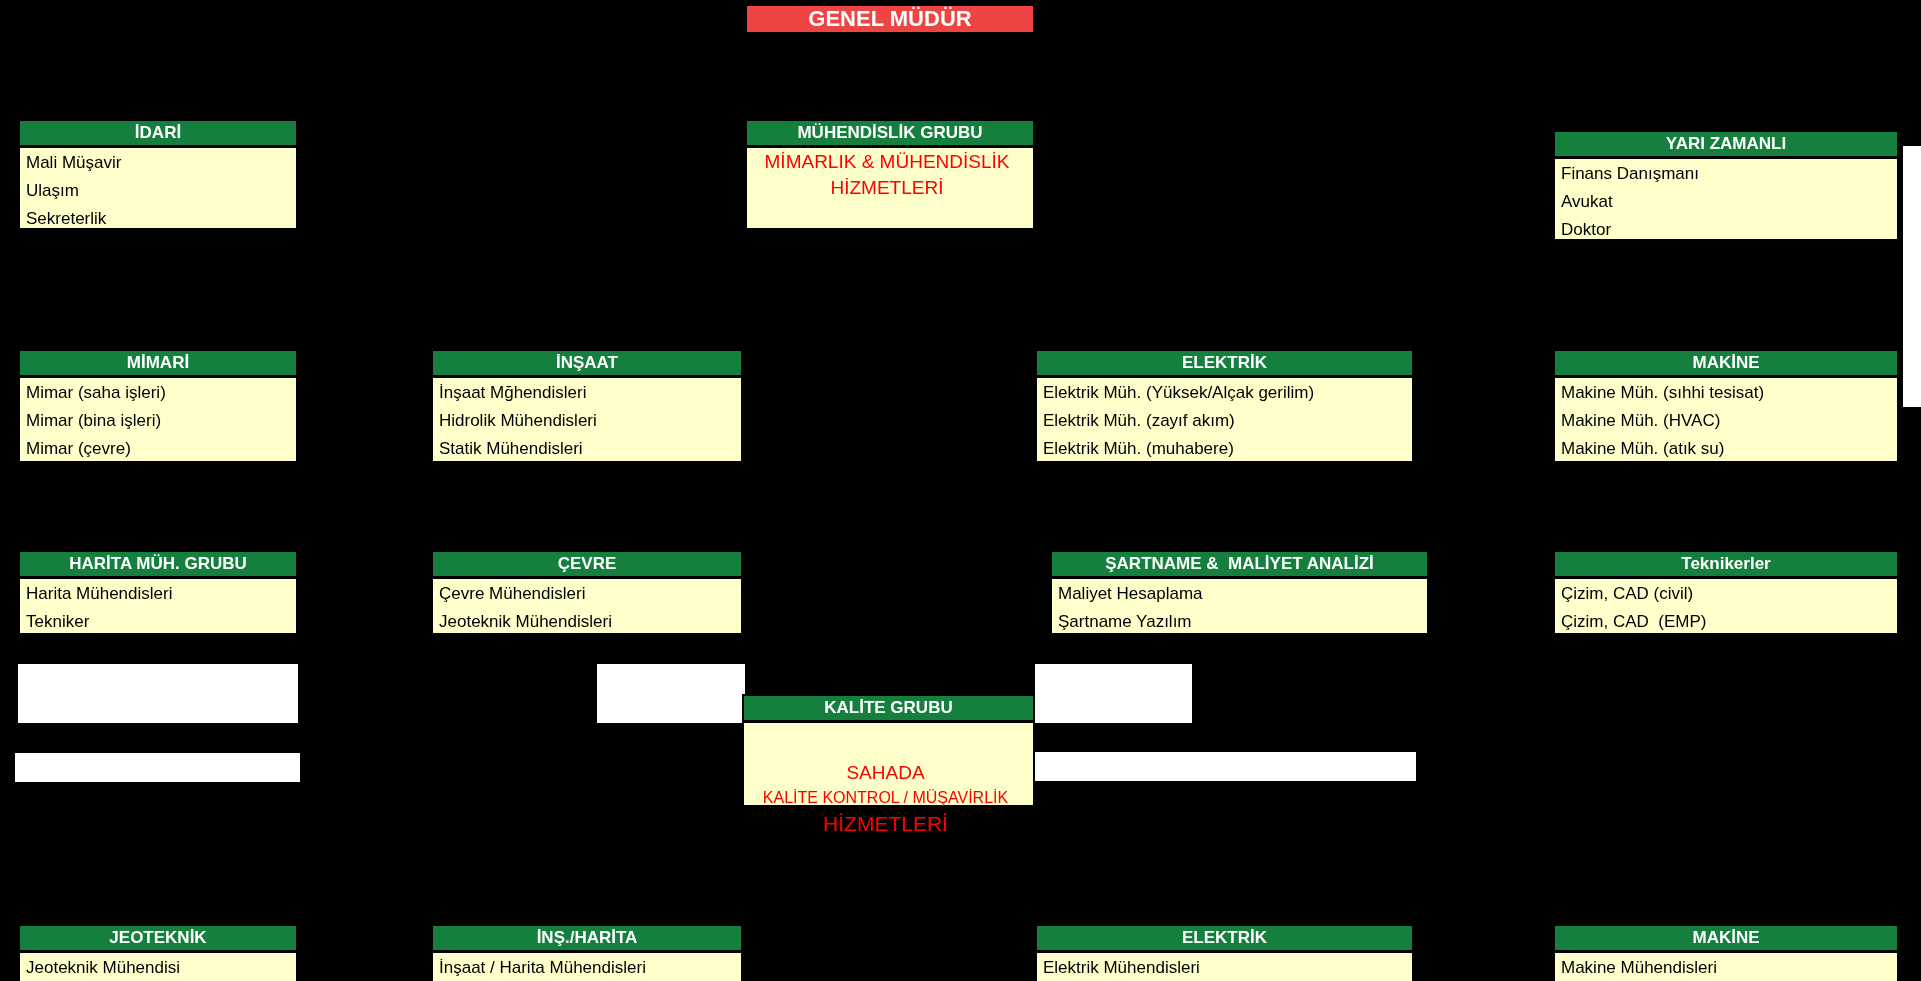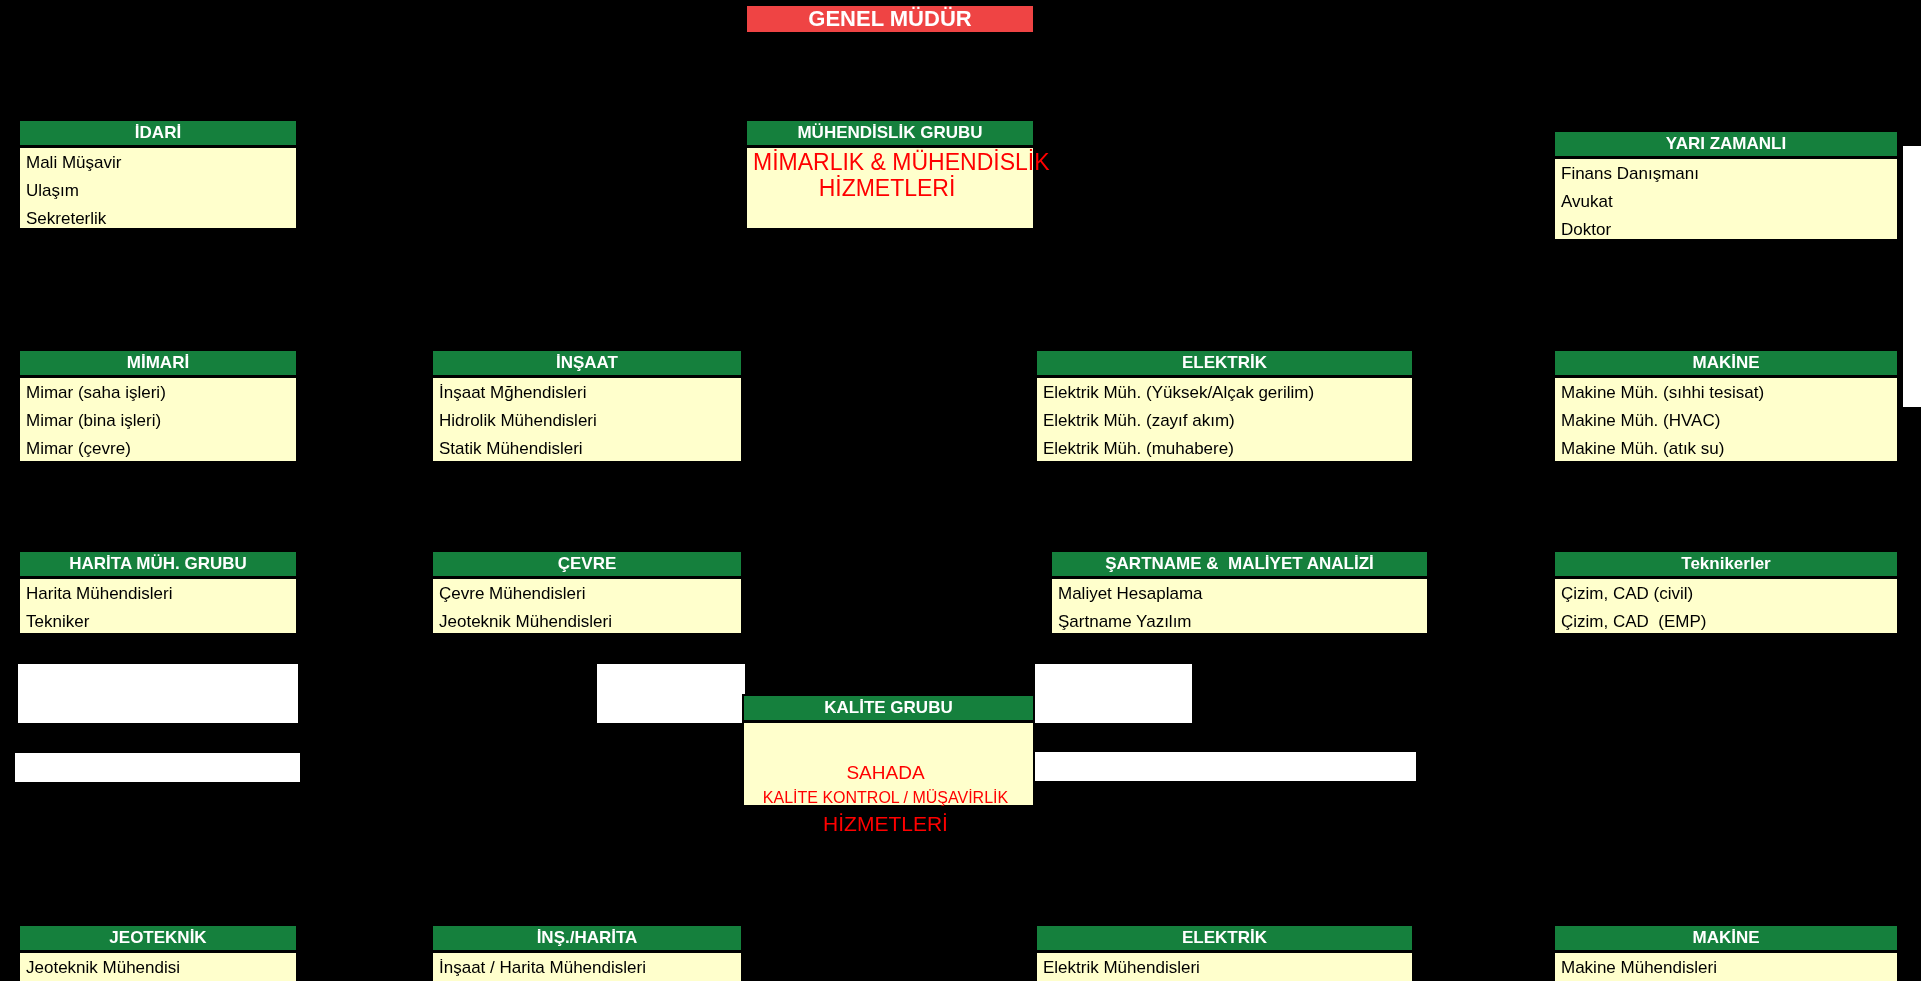--- a/index.html
+++ b/index.html
@@ -11,21 +11,21 @@
             font-size:17px;font-weight:bold;text-align:center;border-bottom:3px solid #000;
             white-space:pre;overflow:hidden;}
   .box .body{padding:1px 12px 0 6px;}
   .box .item{font-size:17px;line-height:28px;color:#000;white-space:pre;overflow:hidden;}
 
   .titlebox{position:absolute;box-sizing:border-box;background:#ef4444;border:2px solid #000;
             color:#fff;font-size:22px;font-weight:bold;text-align:center;line-height:26px;z-index:1;}
 
   .redline{color:#FF0000;text-align:center;white-space:pre;}
   .muh-body{padding-top:12px;}
-  .muh-body .redline{font-size:23px;line-height:26px;}
+  .muh-body .redline{font-size:19px;line-height:26px;}
   .kal-body{padding-top:4px;}
   .kal-l1{font-size:19px;line-height:27px;margin-top:35px;}
   .kal-l2{font-size:16px;line-height:24px;}
   .kal-l3{font-size:21px;line-height:28px;}
 
   .white-box{position:absolute;background:#FFFFFF;z-index:0;}
   .kalite{z-index:2;}
 </style>
 </head>
 <body>

